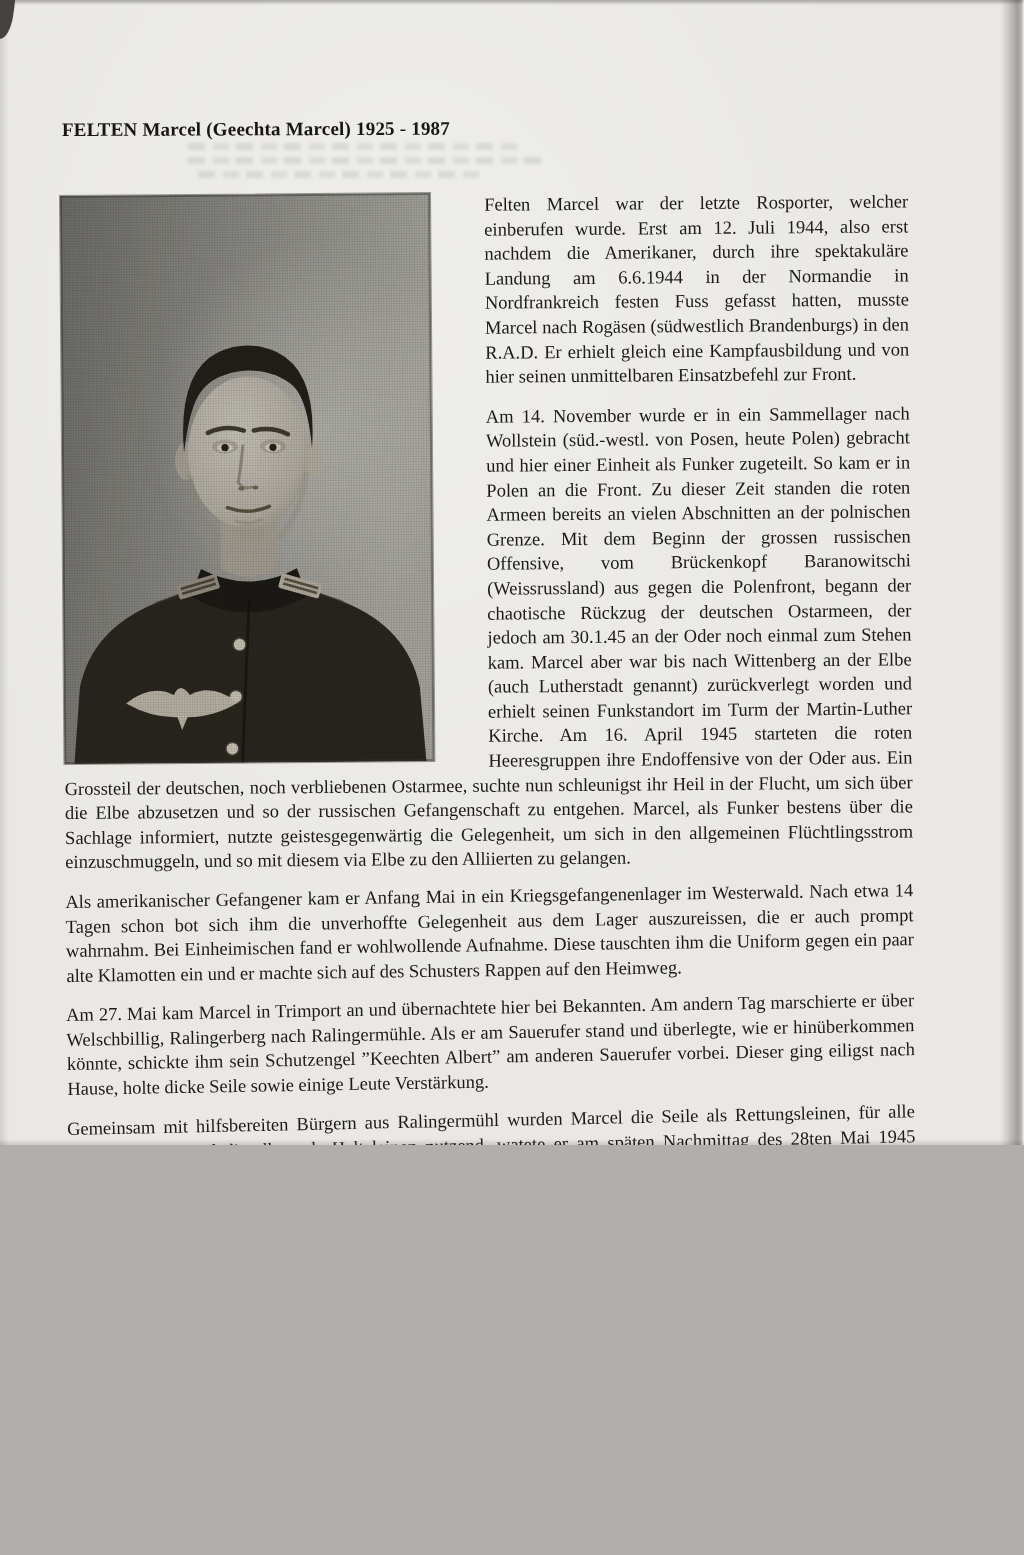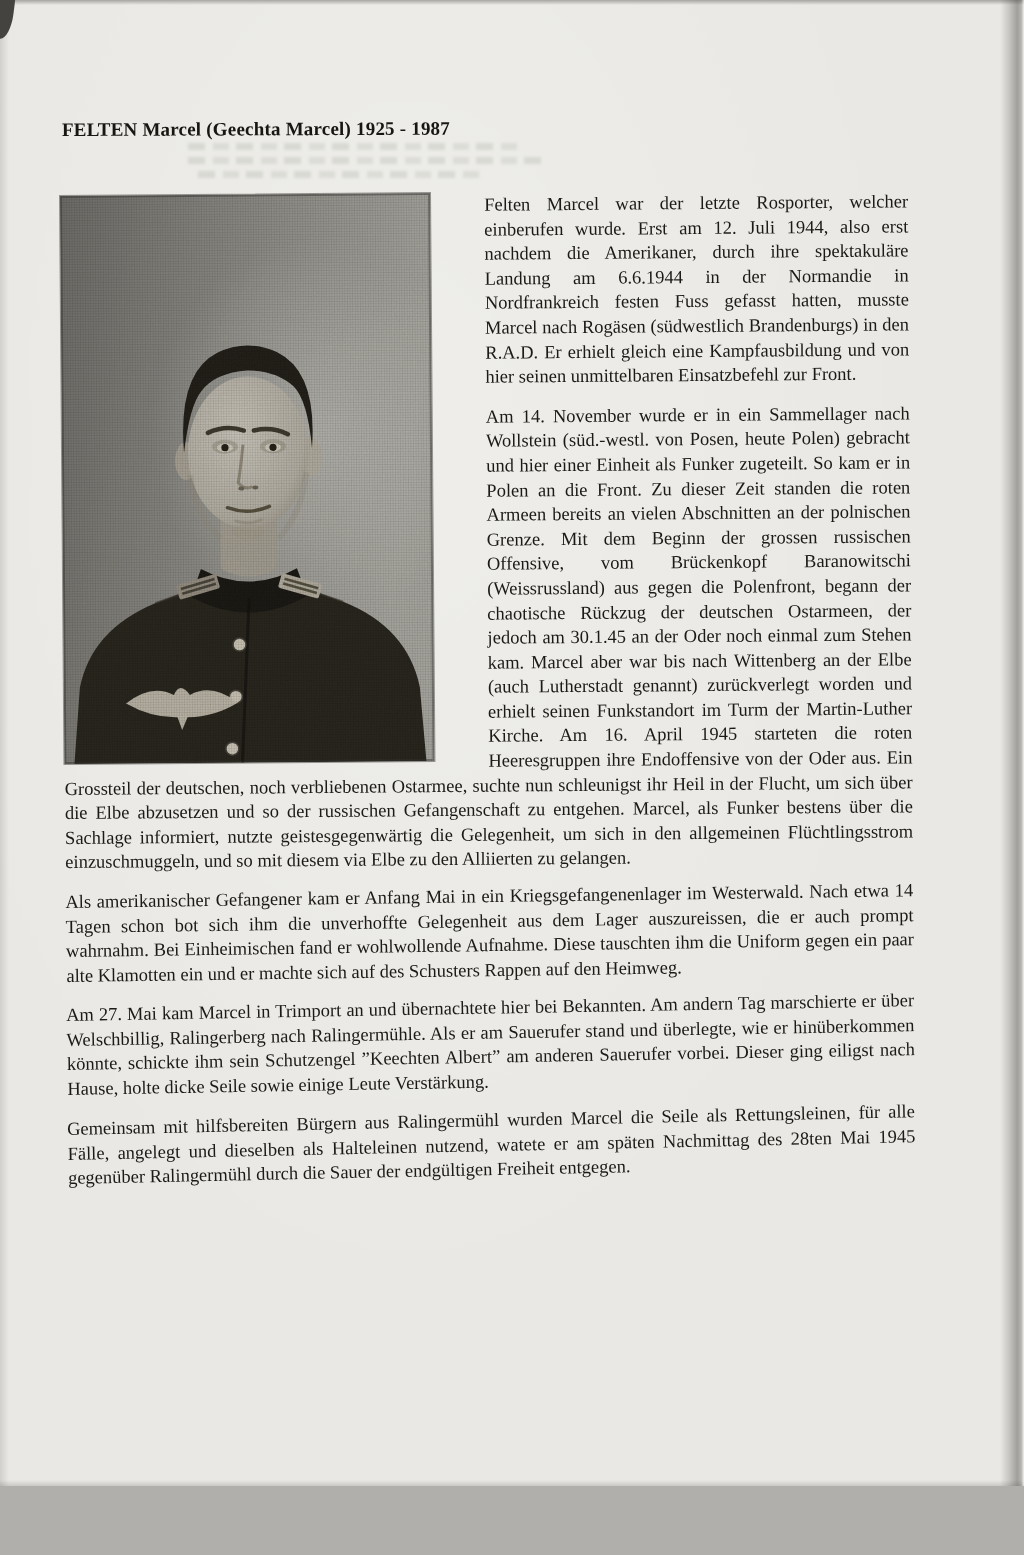--- a/index.html
+++ b/index.html
@@ -5,21 +5,21 @@
 <style>
   html, body { margin: 0; padding: 0; }
   body {
     width: 1024px; height: 1555px;
     background: #b0afab;
     font-family: "Liberation Serif", "DejaVu Serif", serif;
     overflow: hidden;
   }
   .scan-page {
     position: relative;
-    width: 1024px; height: 1486px;
+    width: 1024px; height: 1145px;
     background:
       radial-gradient(ellipse at 40% 30%, rgba(255,255,255,0.25), rgba(255,255,255,0) 60%),
       #e9e8e4;
     overflow: hidden;
   }
 
   
   .edge-right {
     position: absolute; top: 0; right: 0; width: 24px; height: 100%;
     background: linear-gradient(to right,

